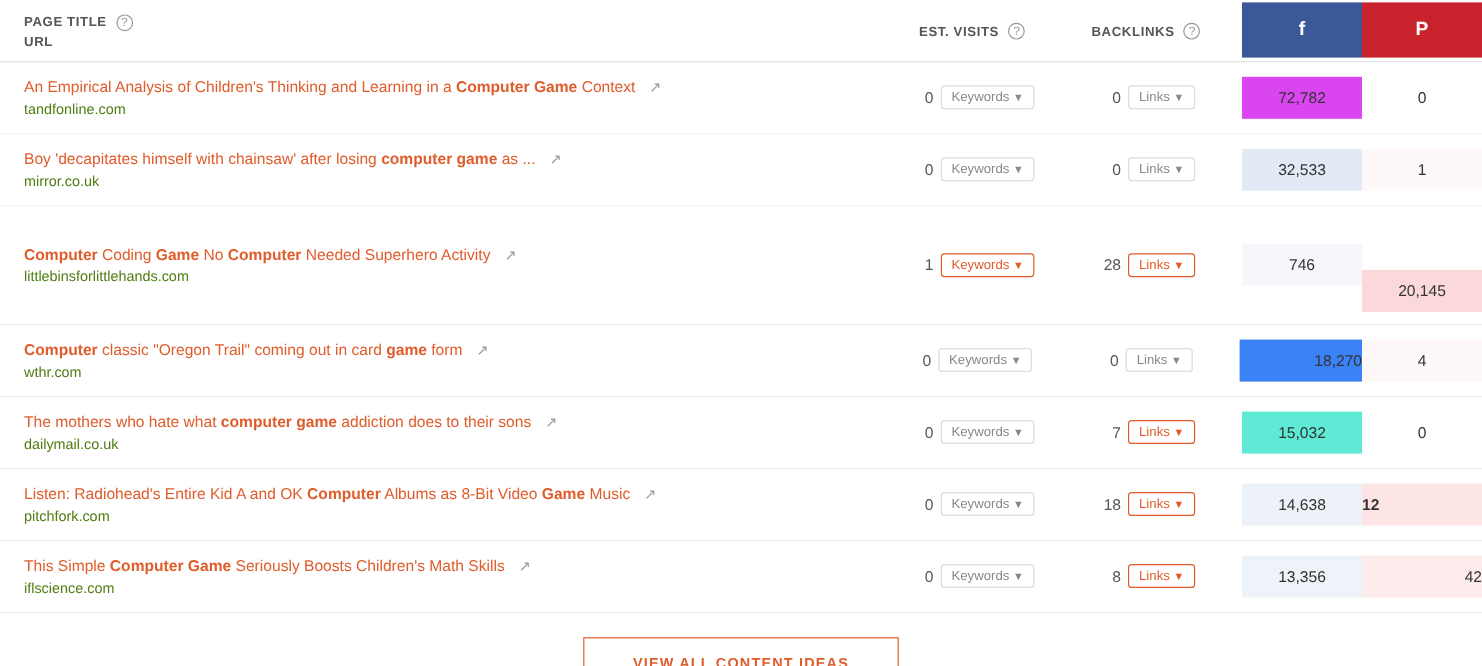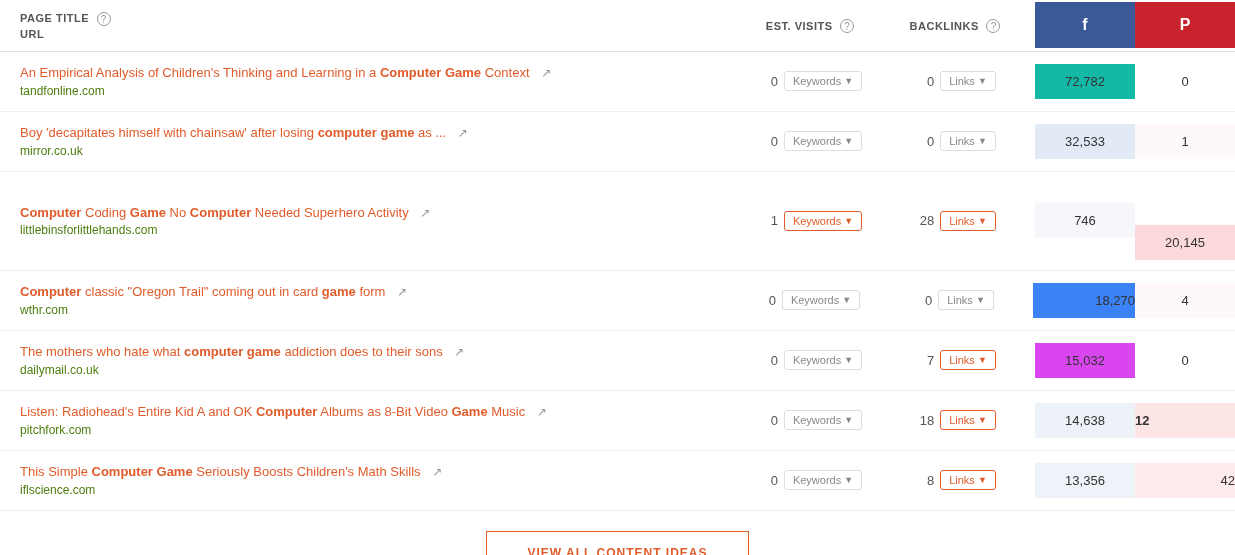--- a/index.html
+++ b/index.html
@@ -282,21 +282,21 @@
         <button class="dropdown-btn ">
           Keywords <span class="dropdown-arrow">▼</span>
         </button>
       </div>
       <div class="row-backlinks">
         <span class="count-num">0</span>
         <button class="dropdown-btn ">
           Links <span class="dropdown-arrow">▼</span>
         </button>
       </div>
-      <div class="row-facebook" style="width:100px;text-align:center;background:#14b8a6;">
+      <div class="row-facebook" style="width:100px;text-align:center;background:#d946ef;">
         <span>72,782</span>
       </div>
       <div class="row-pinterest" style="width:100px;text-align:center;background:#fff;">
         <span>0</span>
       </div>
     </div>
       <div class="table-row row-stripe-1">
       <div class="row-page">
         <div>
           <a href="#" class="page-title-link">Boy 'decapitates himself with chainsaw' after losing <strong>computer game</strong> as ...</a>
@@ -398,21 +398,21 @@
         <button class="dropdown-btn ">
           Keywords <span class="dropdown-arrow">▼</span>
         </button>
       </div>
       <div class="row-backlinks">
         <span class="count-num">7</span>
         <button class="dropdown-btn active">
           Links <span class="dropdown-arrow">▼</span>
         </button>
       </div>
-      <div class="row-facebook" style="width:100px;text-align:center;background:#d946ef;">
+      <div class="row-facebook" style="width:100px;text-align:center;background:#5eead4;">
         <span>15,032</span>
       </div>
       <div class="row-pinterest" style="width:100px;text-align:center;background:#fff;">
         <span>0</span>
       </div>
     </div>
       <div class="table-row row-stripe-5">
       <div class="row-page">
         <div>
           <a href="#" class="page-title-link">Listen: Radiohead's Entire Kid A and OK <strong>Computer</strong> Albums as 8-Bit Video <strong>Game</strong> Music</a>

